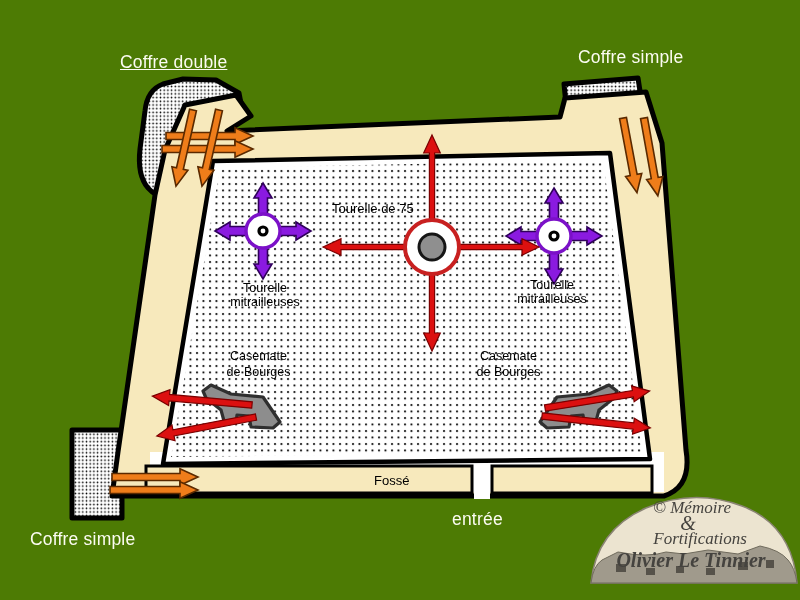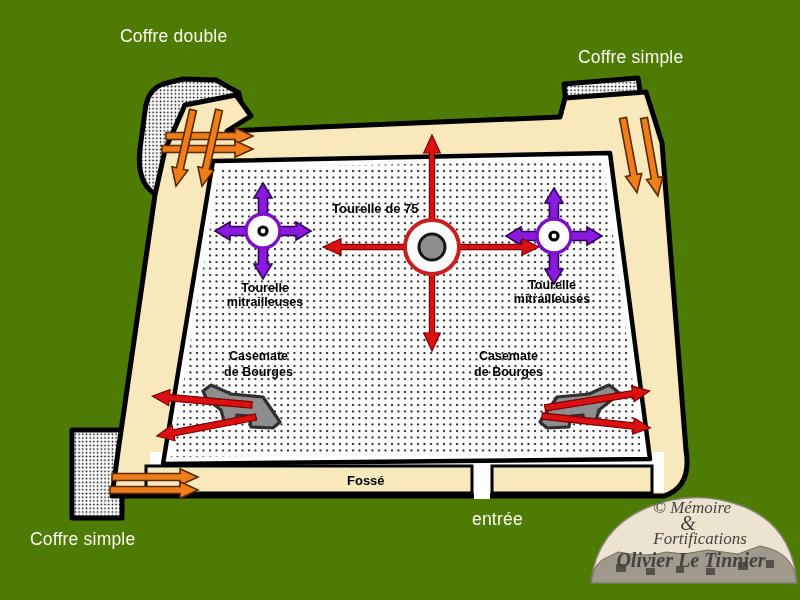--- a/index.html
+++ b/index.html
@@ -3,37 +3,37 @@
 <meta charset="utf-8">
 <style>
   html,body{margin:0;padding:0;}
   body{
     width:800px;height:600px;position:relative;overflow:hidden;
     background:#4d7b04;
     font-family:"Liberation Sans",sans-serif;
   }
   .stage{position:absolute;left:0;top:0;width:800px;height:600px;}
   .lbl{
-    position:absolute;color:#000;font-weight:bold;font-size:12.5px;
+    position:absolute;color:#000;font-weight:normal;font-size:12.5px;
     line-height:14px;text-align:center;white-space:nowrap;
   }
   .lbl-light{
     position:absolute;color:#fcfcf2;font-weight:400;font-size:17.5px;
     white-space:nowrap;letter-spacing:.2px;
   }
-  #lbl-coffre-double{left:120px;top:26px;}
+  #lbl-coffre-double{left:120px;top:52px;text-decoration:underline;}
   #lbl-coffre-simple-tr{left:578px;top:47px;}
   #lbl-coffre-simple-bl{left:30px;top:529px;}
-  #lbl-entree{left:472px;top:509px;text-align:center;}
+  #lbl-entree{left:452px;top:509px;text-align:center;}
   #lbl-t75{left:332px;top:202px;font-size:13px;}
   #lbl-tm-left{left:200px;top:281px;width:130px;}
   #lbl-tm-right{left:487px;top:278px;width:130px;}
   #lbl-cas-left{left:196px;top:349px;width:125px;line-height:15.5px;}
   #lbl-cas-right{left:446px;top:349px;width:125px;line-height:15.5px;}
-  #lbl-fosse{left:347px;top:474px;font-size:13px;}
+  #lbl-fosse{left:374px;top:474px;font-size:13px;}
   #logo{position:absolute;left:588px;top:488px;width:212px;height:96px;}
   .logo-text{font-family:"Liberation Serif",serif;font-style:italic;fill:#45433f;}
 </style>
 </head>
 <body>
 
 <svg class="stage" viewBox="0 0 800 600" aria-hidden="true">
   <defs>
     <pattern id="dots" width="6.5" height="6.5" patternUnits="userSpaceOnUse">
       <rect width="6.5" height="6.5" fill="#ffffff"></rect>

